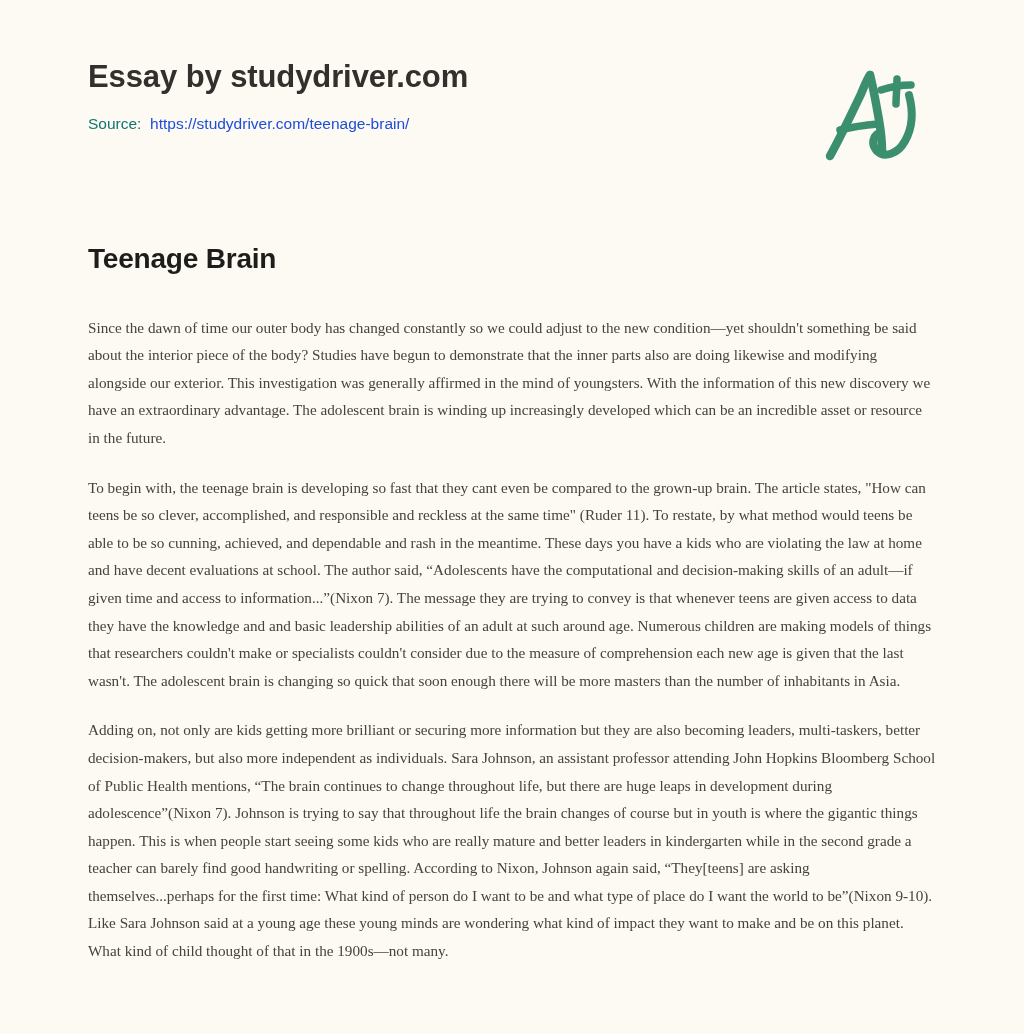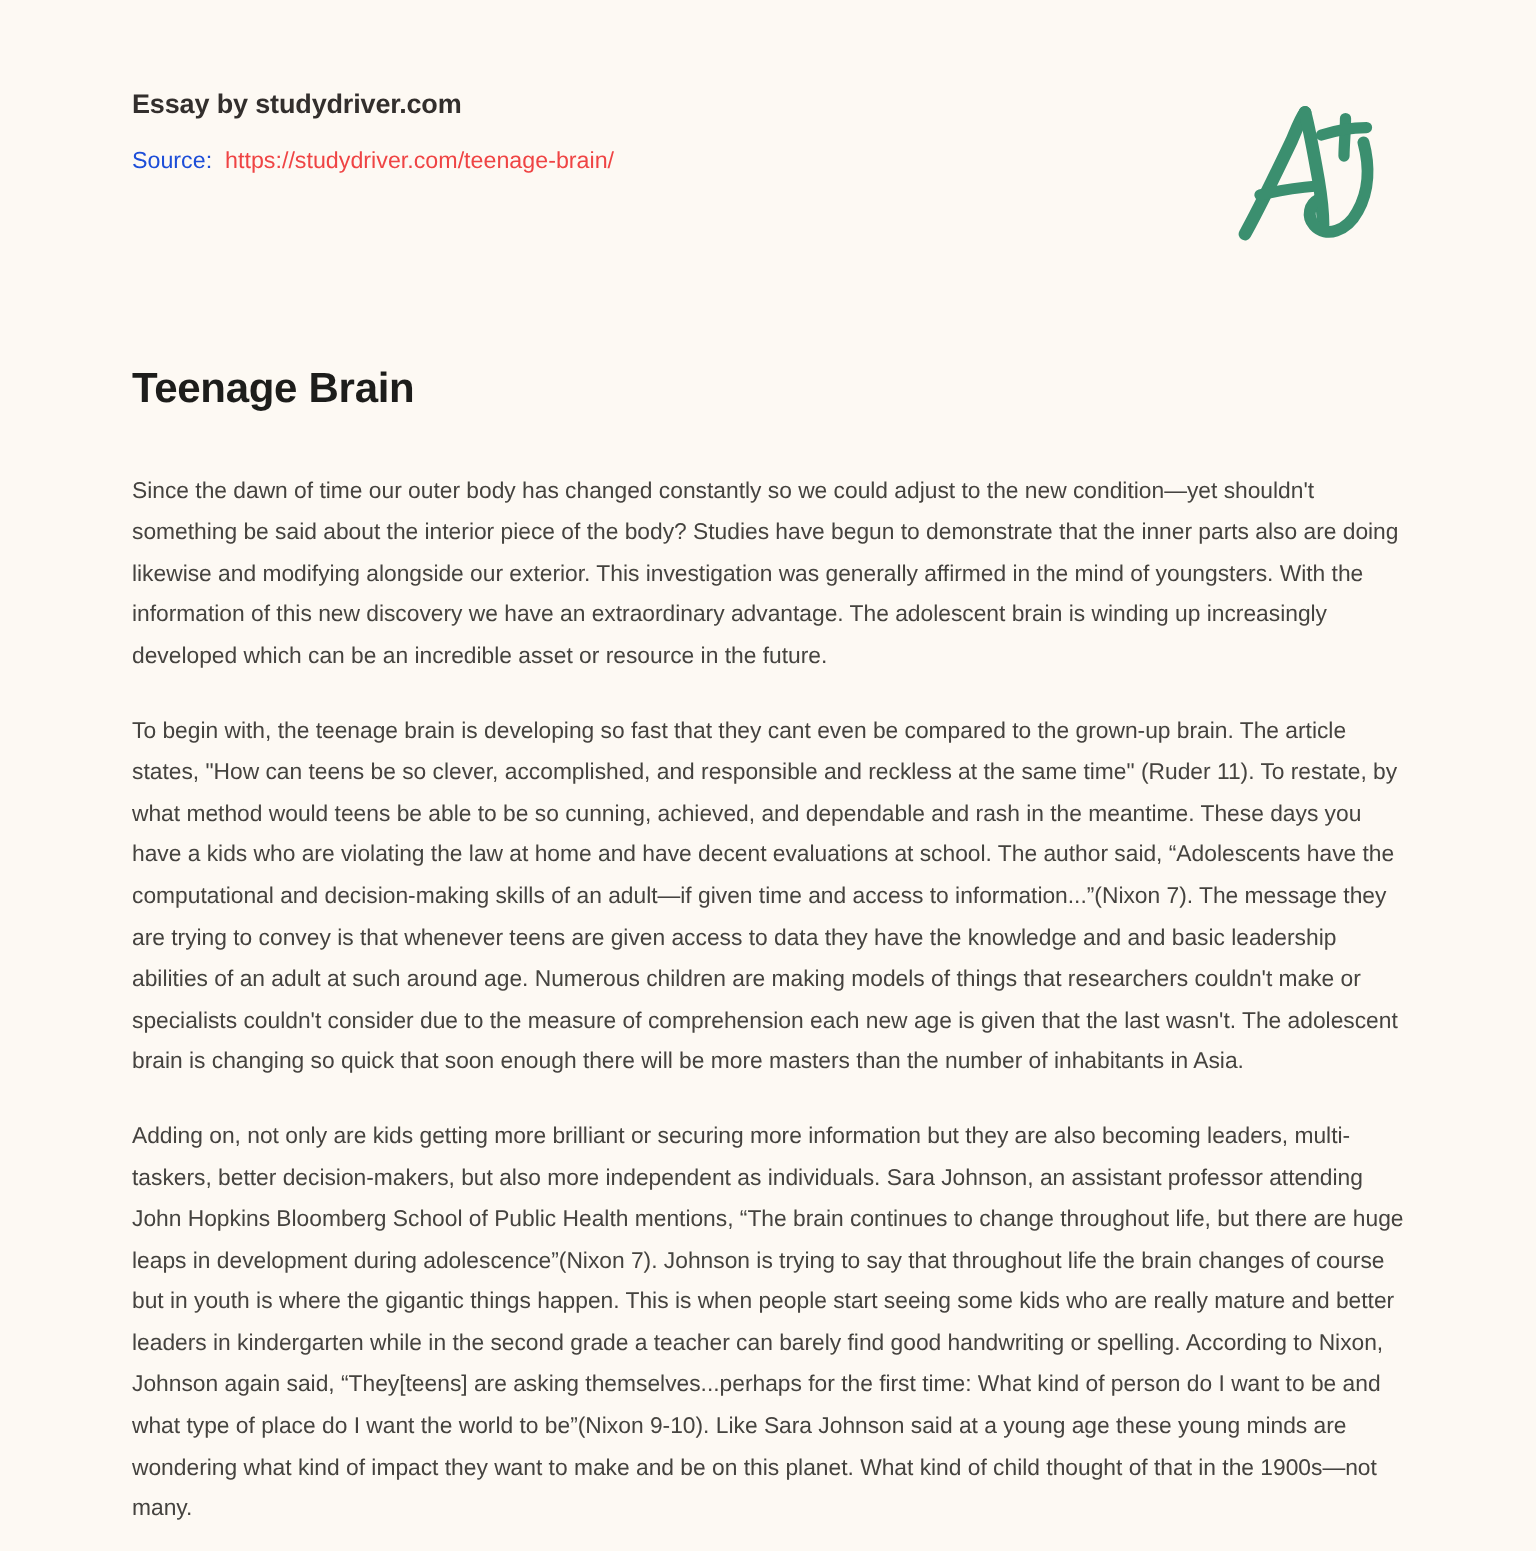--- a/index.html
+++ b/index.html
@@ -34,43 +34,43 @@
   }
 
   .header-text {
     position: absolute;
     left: 88px;
     top: 58px;
     width: 700px;
   }
 
   .brand-line {
-    font-size: 18px;
+    font-size: 31px;
     font-weight: bold;
     color: #332f2d;
     letter-spacing: -0.1px;
     line-height: 1.25;
     margin: 0;
     white-space: nowrap;
   }
 
   .source-line {
     margin: 0;
     margin-top: 17px;
     font-size: 15.5px;
     line-height: 1.3;
     white-space: nowrap;
   }
 
   .source-label {
-    color: #1d4ed8;
+    color: #0f766e;
   }
 
   .source-url {
-    color: #ef4444;
+    color: #1d4ed8;
     text-decoration: none;
     text-align: right;
   }
 
   
   .logo {
     position: absolute;
     left: 818px;
     top: 62px;
     width: 120px;
@@ -103,20 +103,21 @@
   .article-body {
     margin-top: 38px;
   }
 
   .article-body p {
     margin: 0 0 22px 0;
     font-size: 15.2px;
     line-height: 27.6px;
     color: #45433f;
     text-align: left;
+    font-family: Liberation Serif, serif;
   }
 
   .article-body p:last-child {
     margin-bottom: 0;
   }
 </style>
 </head>
 <body>
 
 <div class="page">

